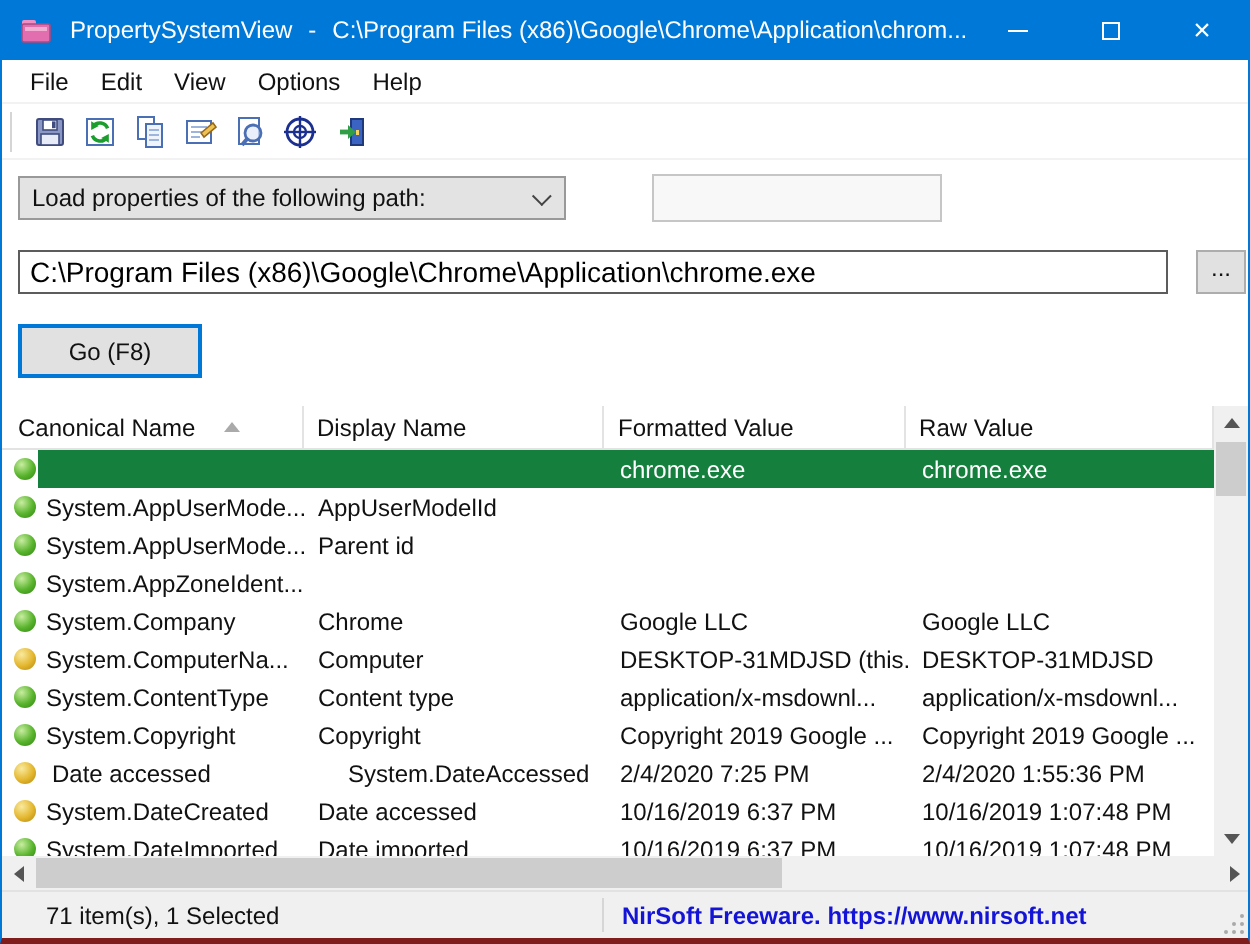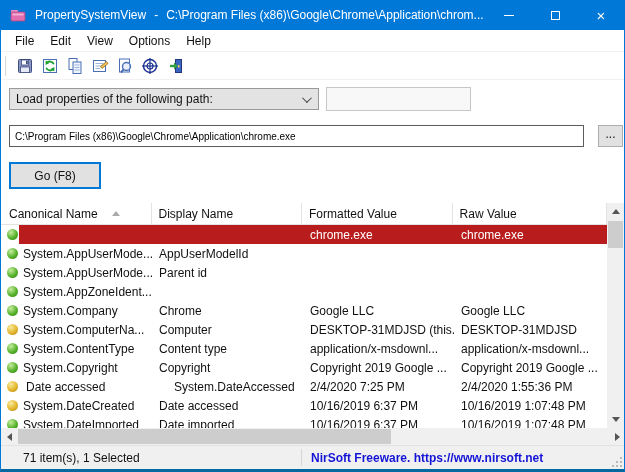--- a/index.html
+++ b/index.html
@@ -1,21 +1,21 @@
 <!DOCTYPE html>
 <html><head>
 <meta charset="utf-8">
 <style>
   * { box-sizing: border-box; margin: 0; padding: 0; }
   html,body { width:625px; height:472px; }
   body { font-family: "Liberation Sans", sans-serif; font-size: 12px; color:#111; }
 
   .window{
     width:625px; height:472px; background:#fff; position:relative; overflow:hidden;
-    border-left:1px solid #0078d7; border-right:1px solid #0078d7; border-bottom:3px solid #0369a1;
+    border-left:1px solid #0078d7; border-right:1px solid #0078d7; border-bottom:3px solid #7f1d1d;
     display:flex; flex-direction:column;
   }
 
   
   .titlebar{ height:30px; background:#0078d7; display:flex; align-items:center; flex:0 0 auto; }
   .app-icon{ width:16px; height:16px; margin-left:9px; flex:0 0 auto; }
   .title-text{ color:#fff; margin-left:9px; white-space:nowrap; overflow:hidden; }
   .title-text .sep{ margin:0 8px; }
   .caption-btns{ margin-left:auto; display:flex; height:30px; }
   .cap-btn{ width:46px; height:30px; display:flex; align-items:center; justify-content:center; color:#fff; }
@@ -28,28 +28,28 @@
   .menu-item{ padding:2px 8px; white-space:nowrap; }
 
   
   .toolbar{ height:28px; background:#fff; display:flex; align-items:center; border-bottom:1px solid #f2f2f2; flex:0 0 auto;}
   .gripper{ width:2px; height:20px; border-left:1px solid #d5d5d5; border-right:1px solid #fff; margin:0 5px 0 4px; }
   .tool-btn{ width:25px; height:24px; display:flex; align-items:center; justify-content:center; }
 
   
   .controls{ height:123px; position:relative; background:#fff; flex:0 0 auto; }
   .combo{
-    position:absolute; left:8px; top:8px; width:310px; height:22px; background:#e3e3e3;
+    position:absolute; left:8px; top:8px; width:274px; height:22px; background:#e3e3e3;
     border:1px solid #999; display:flex; align-items:center; padding-left:6px;
   }
   .combo .chev{ margin-left:auto; margin-right:9px; width:7px; height:7px; border-right:1.5px solid #444; border-bottom:1.5px solid #444; transform:rotate(45deg) translateY(-2px); }
   .sec-field{ position:absolute; left:325px; top:7px; width:145px; height:24px; background:#f8f8f8; border:1px solid #c6c6c6; }
   .path-input{
     position:absolute; left:8px; top:45px; width:575px; height:22px; background:#fff;
-    border:1px solid #5c5c5c; font-family:"Liberation Sans",sans-serif; font-size:10px; padding:0 5px; color:#000;
+    border:1px solid #5c5c5c; font-family:"Liberation Sans",sans-serif; font-size:14px; padding:0 5px; color:#000;
   }
   .browse-btn{ position:absolute; left:597px; top:45px; width:25px; height:22px; background:#e1e1e1; border:1px solid #adadad; display:flex; align-items:center; justify-content:center; padding-bottom:5px;}
   .go-btn{ position:absolute; left:8px; top:82px; width:92px; height:27px; background:#e1e1e1; border:2px solid #0078d7; display:flex; align-items:center; justify-content:center; }
 
   
   .tablewrap{ height:242px; position:relative; flex:0 0 auto; background:#fff; }
   .thead{ height:22px; display:flex; border-bottom:1px solid #e3e3e3; }
   .th{ border-right:1px solid #e3e3e3; display:flex; align-items:center; white-space:nowrap; overflow:hidden; }
   .th.c1{ width:151px; padding-left:8px; }
   .th.c2{ width:151px; padding-left:7px; }
@@ -57,21 +57,21 @@
   .th.c4{ width:155px; padding-left:7px; }
   .sort-arrow{ width:0; height:0; border-left:4px solid transparent; border-right:4px solid transparent; border-bottom:5px solid #aaa; margin-left:14px; }
   .head-corner{ width:17px; background:#f0f0f0; }
 
   .tbody{ height:203px; overflow:hidden; width:608px; }
   .trow{ height:19px; display:flex; align-items:center; position:relative; }
   .sphere{ width:11px; height:11px; border-radius:50%; position:absolute; left:6px; top:4px; }
   .sphere.green{ background:radial-gradient(circle at 35% 30%, #c8eda0, #58b32c 55%, #2f8312); }
   .sphere.yellow{ background:radial-gradient(circle at 35% 30%, #f9ea9e, #e3b62e 55%, #b1860e); }
   .cells{ margin-left:18px; flex:1; display:flex; height:19px; align-items:center; }
-  .cells.sel{ background:#b91c1c; color:#fff; }
+  .cells.sel{ background:#15803d; color:#fff; }
   .cell{ white-space:nowrap; overflow:hidden; }
   .c-canonical{ width:133px; padding-left:4px; }
   .c-display{ width:151px; padding-left:7px; }
   .c-formatted{ width:151px; padding-left:7px; }
   .c-raw{ flex:1; padding-left:7px; }
 
   
   .vscroll{ position:absolute; top:0; right:0; width:17px; height:225px; background:#f0f0f0; }
   .vscroll .arrow{ height:17px; display:flex; align-items:center; justify-content:center; }
   .tri-up{ width:0;height:0;border-left:4px solid transparent;border-right:4px solid transparent;border-bottom:5px solid #555; }

